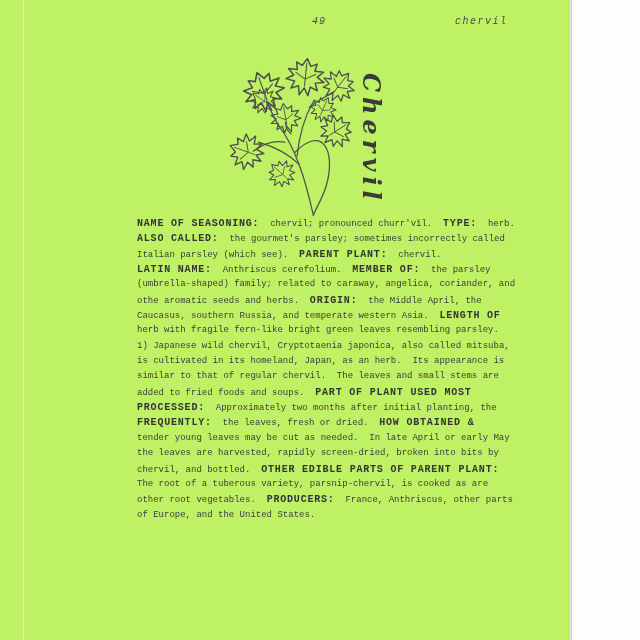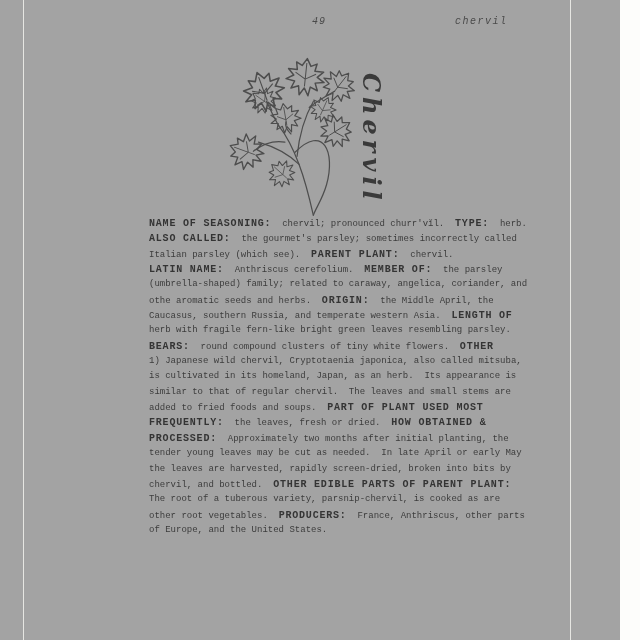--- a/index.html
+++ b/index.html
@@ -1,38 +1,38 @@
 <!DOCTYPE html>
 <html><head>
 <meta charset="utf-8">
 <style>
   * { margin: 0; padding: 0; box-sizing: border-box; }
   html, body { width: 640px; height: 640px; }
   body { background: #fdfdfb; font-family: "Liberation Mono", "DejaVu Sans Mono", monospace; }
 
-  .book-page { position: relative; width: 620px; height: 640px; background: #a3a3a3; overflow: hidden; }
+  .book-page { position: relative; width: 572px; height: 640px; background: #bef264; overflow: hidden; }
 
   .page-edge { position: absolute; top: 0; width: 1px; height: 640px; background: #e6e6e2; }
   .page-edge.left  { left: 23px; }
   .page-edge.right { left: 570px; }
 
   .page-header { position: absolute; top: 16px; left: 137px; width: 372px; height: 14px;
                  font-size: 10px; font-style: italic; color: #4a4a4a; }
   .page-number   { position: absolute; left: 175px; top: 0; letter-spacing: 1px; }
   .running-title { position: absolute; left: 318px; top: 0; letter-spacing: 1.5px; }
 
   .illustration { position: absolute; left: 228px; top: 54px; width: 130px; height: 164px; }
   .illustration svg { width: 100%; height: 100%; }
 
   .vertical-title { position: absolute; left: 350px; top: 56px; height: 166px; width: 36px;
                     writing-mode: vertical-rl; text-orientation: sideways;
                     font-family: "DejaVu Serif", serif; font-weight: bold; font-style: italic;
                     font-size: 24px; letter-spacing: 5px; color: #3a3a3a; text-align: center; }
 
-  .body-text { position: absolute; left: 137px; top: 216px; width: 384px; color: #3c3c3c; margin-left: 12px; }
+  .body-text { position: absolute; left: 137px; top: 216px; width: 384px; color: #3c3c3c; }
   .bodyline { white-space: pre; height: 15.35px; line-height: 15.35px; font-size: 9px; }
   .seg-p { font-size: 9px;  letter-spacing: 0; }
   .seg-h { font-size: 10px; letter-spacing: 0.8px; font-weight: bold; color: #343434; }
   .seg-i { font-size: 9px;  }
 </style>
 </head>
 <body>
 
 <div class="book-page">
 
@@ -78,27 +78,26 @@
 
   <div class="body-text">
       <div class="bodyline"><span class="seg-h">NAME OF SEASONING:</span><span class="seg-p">  chervil; pronounced churr'vĭl.  </span><span class="seg-h">TYPE:</span><span class="seg-p">  herb.</span></div>
       <div class="bodyline"><span class="seg-h">ALSO CALLED:</span><span class="seg-p">  the gourmet's parsley; sometimes incorrectly called</span></div>
       <div class="bodyline"><span class="seg-p">Italian parsley (which see).  </span><span class="seg-h">PARENT PLANT:</span><span class="seg-p">  chervil.</span></div>
       <div class="bodyline"><span class="seg-h">LATIN NAME:</span><span class="seg-p">  </span><span class="seg-i">Anthriscus cerefolium</span><span class="seg-p">.  </span><span class="seg-h">MEMBER OF:</span><span class="seg-p">  the parsley</span></div>
       <div class="bodyline"><span class="seg-p">(umbrella-shaped) family; related to caraway, angelica, coriander, and</span></div>
       <div class="bodyline"><span class="seg-p">othe aromatic seeds and herbs.  </span><span class="seg-h">ORIGIN:</span><span class="seg-p">  the Middle April, the</span></div>
       <div class="bodyline"><span class="seg-p">Caucasus, southern Russia, and temperate western Asia.  </span><span class="seg-h">LENGTH OF</span></div>
       <div class="bodyline"><span class="seg-p">herb with fragile fern-like bright green leaves resembling parsley.</span></div>
-      <div class="bodyline"><span class="seg-h">BEARS:</span><span class="seg-p">  round compound clusters of tiny white flowers.  </span><span class="seg-h">OTHER</span></div>
       <div class="bodyline"><span class="seg-p">1) Japanese wild chervil, </span><span class="seg-i">Cryptotaenia japonica</span><span class="seg-p">, also called </span><span class="seg-i">mitsuba</span><span class="seg-p">,</span></div>
       <div class="bodyline"><span class="seg-p">is cultivated in its homeland, Japan, as an herb.  Its appearance is</span></div>
       <div class="bodyline"><span class="seg-p">similar to that of regular chervil.  The leaves and small stems are</span></div>
       <div class="bodyline"><span class="seg-p">added to fried foods and soups.  </span><span class="seg-h">PART OF PLANT USED MOST</span></div>
+      <div class="bodyline"><span class="seg-h">PROCESSED:</span><span class="seg-p">  Approximately two months after initial planting, the</span></div>
       <div class="bodyline"><span class="seg-h">FREQUENTLY:</span><span class="seg-p">  the leaves, fresh or dried.  </span><span class="seg-h">HOW OBTAINED &amp;</span></div>
-      <div class="bodyline"><span class="seg-h">PROCESSED:</span><span class="seg-p">  Approximately two months after initial planting, the</span></div>
       <div class="bodyline"><span class="seg-p">tender young leaves may be cut as needed.  In late April or early May</span></div>
       <div class="bodyline"><span class="seg-p">the leaves are harvested, rapidly screen-dried, broken into bits by</span></div>
       <div class="bodyline"><span class="seg-p">chervil, and bottled.  </span><span class="seg-h">OTHER EDIBLE PARTS OF PARENT PLANT:</span></div>
       <div class="bodyline"><span class="seg-p">The root of a tuberous variety, parsnip-chervil, is cooked as are</span></div>
       <div class="bodyline"><span class="seg-p">other root vegetables.  </span><span class="seg-h">PRODUCERS:</span><span class="seg-p">  France, Anthriscus, other parts</span></div>
       <div class="bodyline"><span class="seg-p">of Europe, and the United States.</span></div>
     </div>
 
 </div>
 

